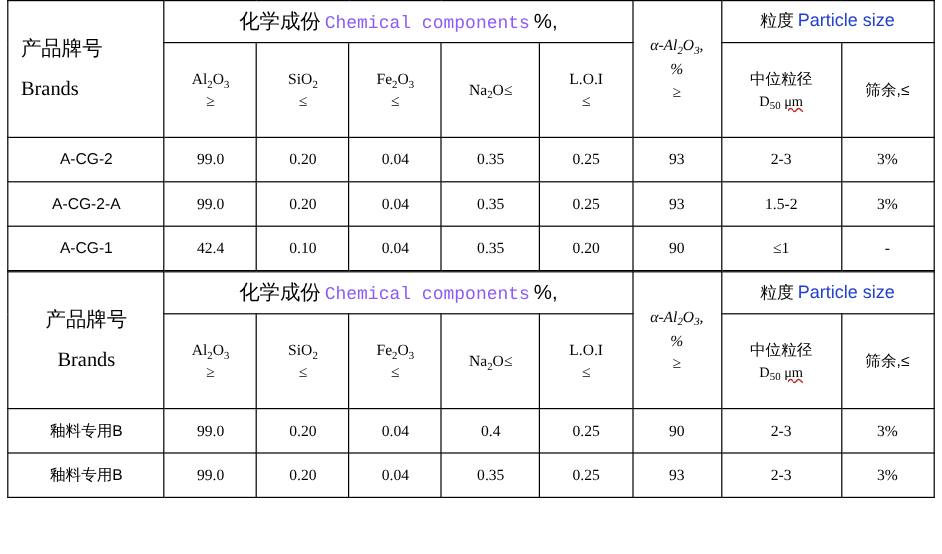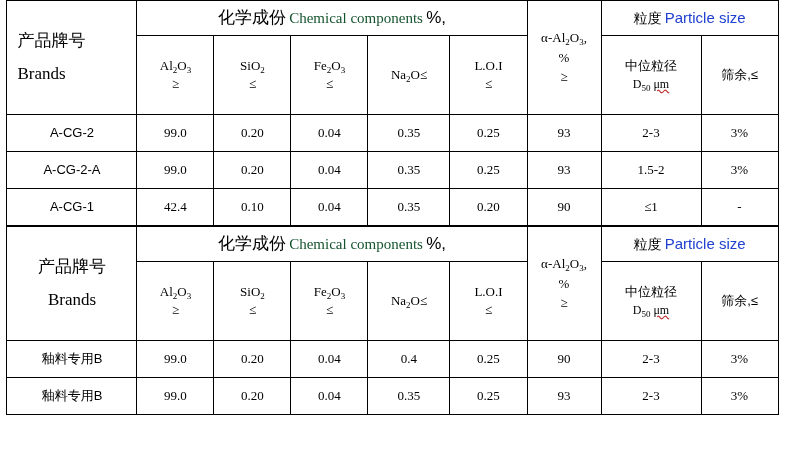--- a/index.html
+++ b/index.html
@@ -43,22 +43,22 @@
   }
   .hdr-chem {
     font-size: 14px;
     height: 30px;
   }
   .chem-cn {
     font-family: "Liberation Sans", sans-serif;
     font-size: 17px;
   }
   .chem-en {
-    color: #14532d;
-    font-family: Liberation Serif, serif;
+    color: #8b5cf6;
+    font-family: Liberation Mono, monospace;
     font-size: 15px;
     text-align: right;
   }
   .hdr-alpha {
     width: 74px;
     font-size: 12px;
   }
   .hdr-ps {
     font-size: 14px;
     height: 30px;
@@ -97,20 +97,21 @@
   .brand-hdr-inner .en {
     font-family: "Liberation Serif", serif;
   }
   td.data {
     height: 32px;
     font-size: 13px;
   }
   .two-line {
     display: block;
     line-height: 1.5;
+    font-style: italic;
   }
   .sub-label {
     display: block;
     font-size: 13px;
   }
   .cmp {
     display: block;
     font-size: 13px;
     margin-top: 2px;
   }

